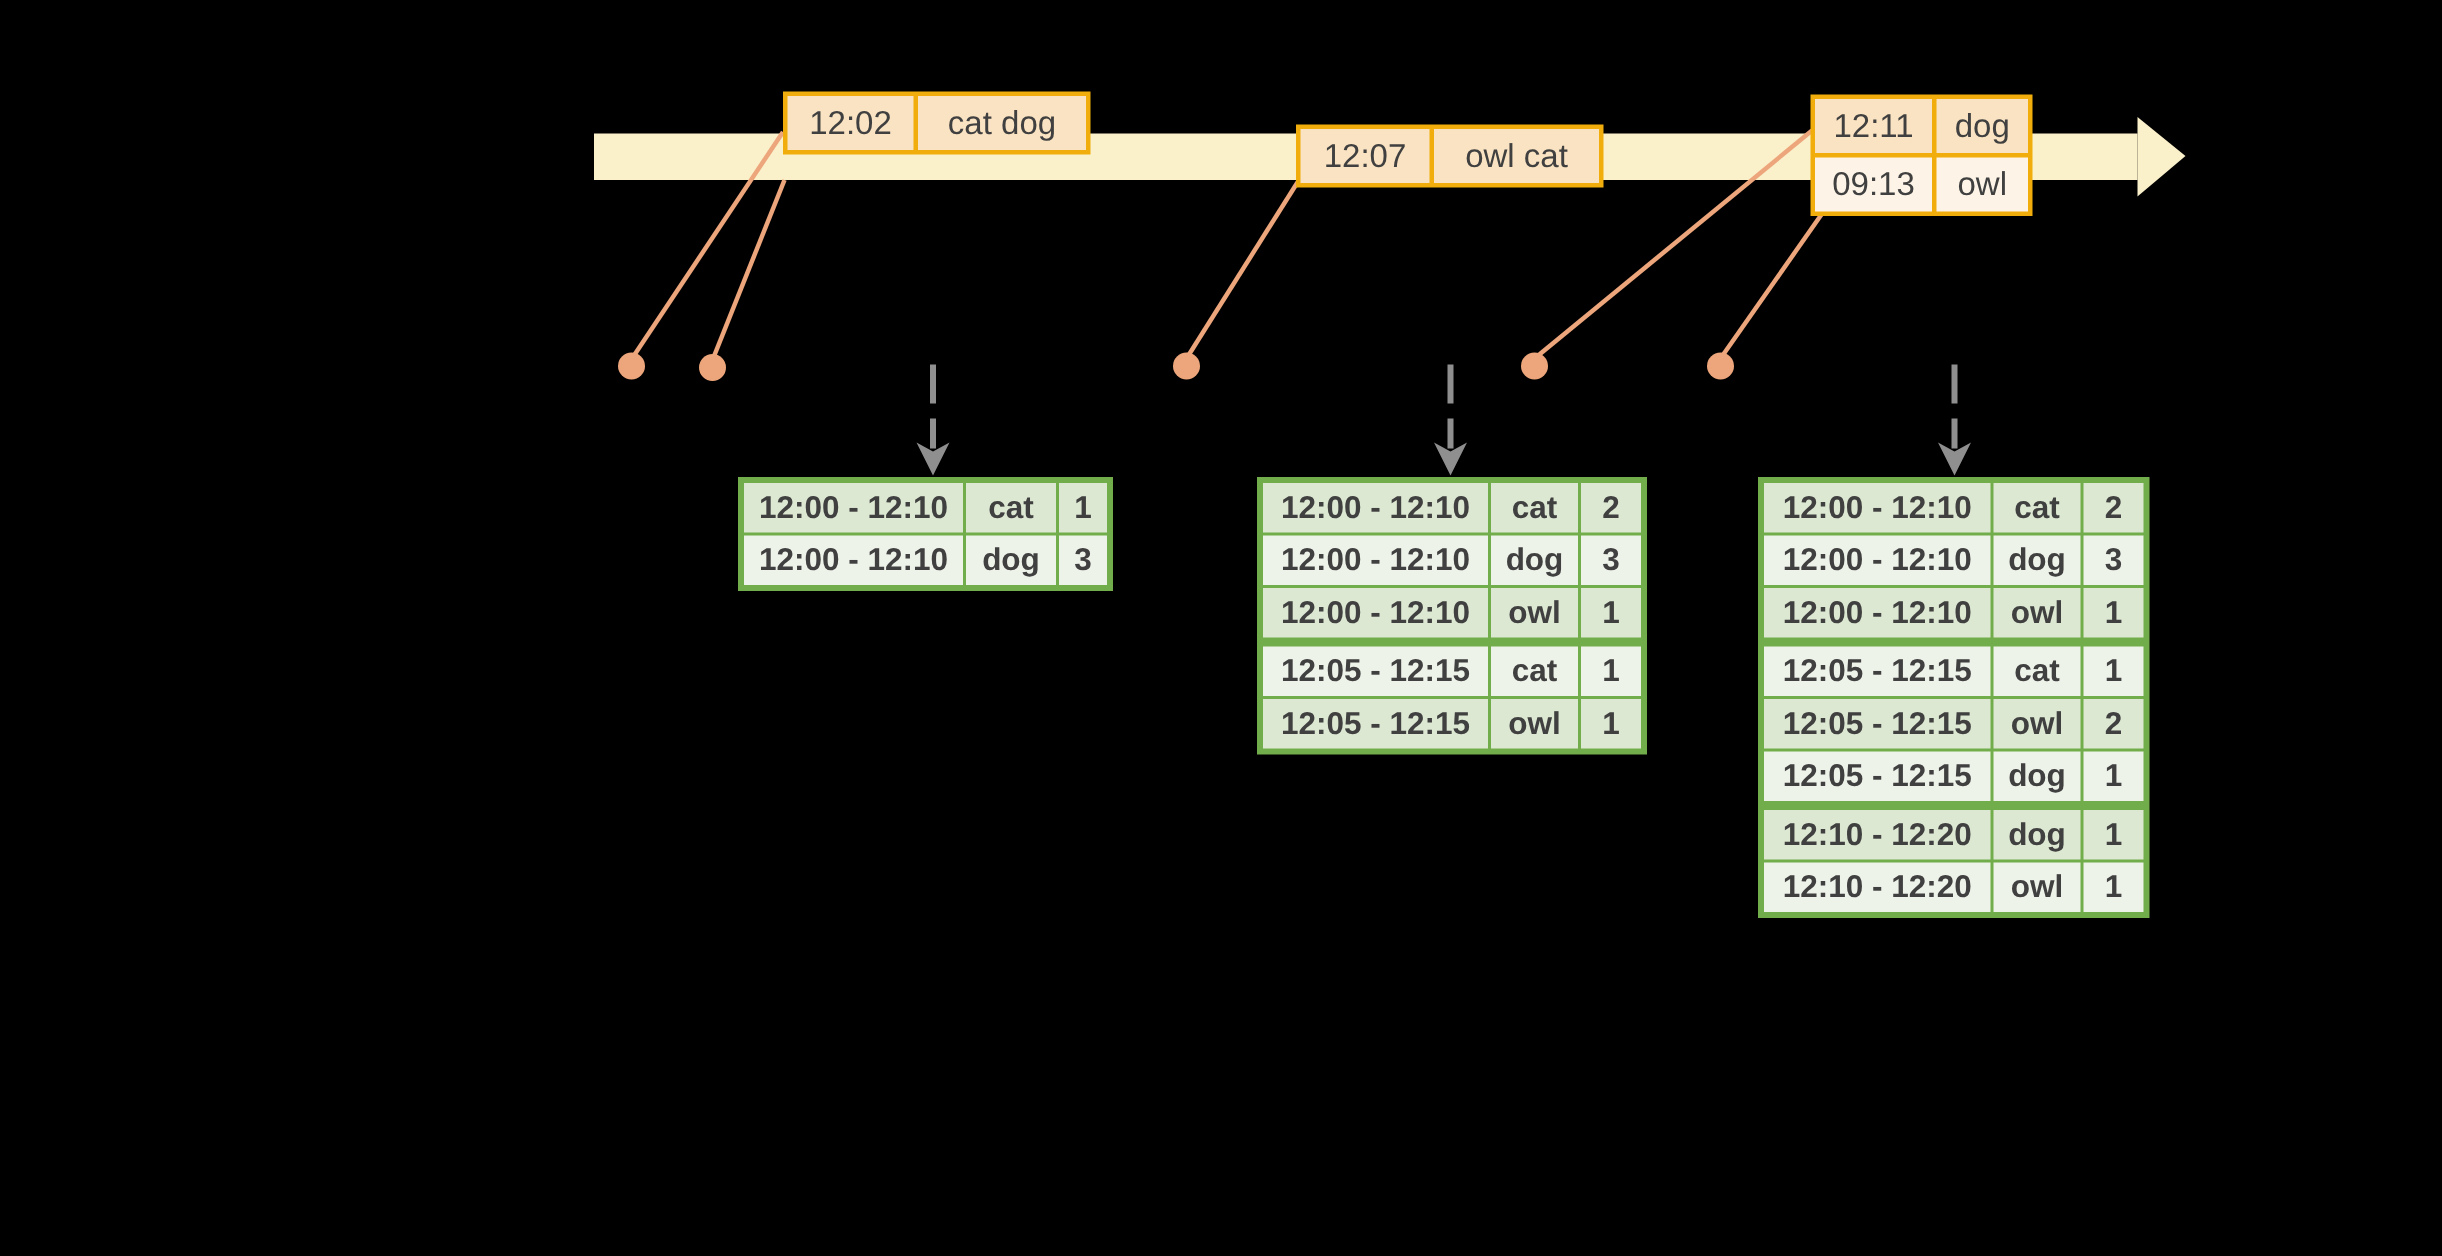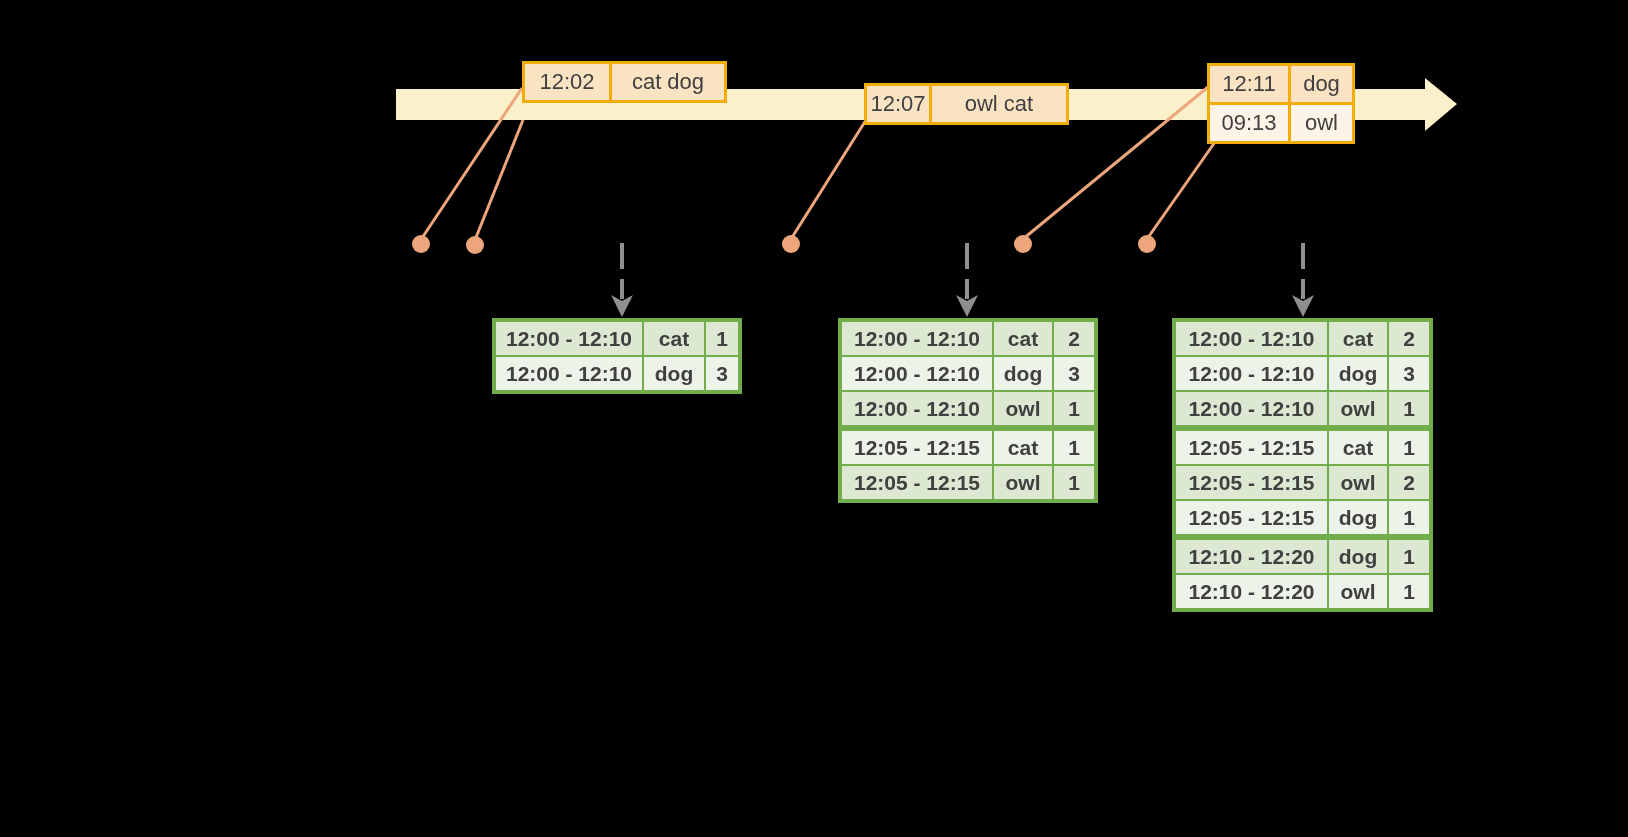--- a/index.html
+++ b/index.html
@@ -15,21 +15,21 @@
   .etable{
     position:absolute;box-sizing:border-box;
     background:var(--event-border);
     padding:3px;display:flex;flex-direction:column;gap:3px;
   }
   .etable .row{display:flex;gap:3px;height:36px;}
   .etable .cell{display:flex;align-items:center;justify-content:center;font-size:22px;}
   .etable .row:nth-child(odd) .cell{background:var(--event-row-dark);}
   .etable .row:nth-child(even) .cell{background:var(--event-row-light);}
   .et1{left:522px;top:61px;width:205px;text-align:center;}   .et1 .time{width:84px}  .et1 .words{flex:1}
-  .et2{left:864px;top:83px;width:205px;}   .et2 .time{width:62px}  .et2 .words{flex:1}
+  .et2{left:864px;top:83px;width:205px;}   .et2 .time{width:86px}  .et2 .words{flex:1}
   .et3{left:1207px;top:63px;width:148px;}  .et3 .time{width:78px}  .et3 .words{flex:1}
 
   
   .rtable{
     position:absolute;box-sizing:border-box;
     background:var(--result-border);
     padding:4px;display:flex;flex-direction:column;gap:2px;font-weight:bold;
   }
   .rtable .row{display:flex;gap:2px;height:33px;}
   .rtable .row.group-start{margin-top:4px;}

